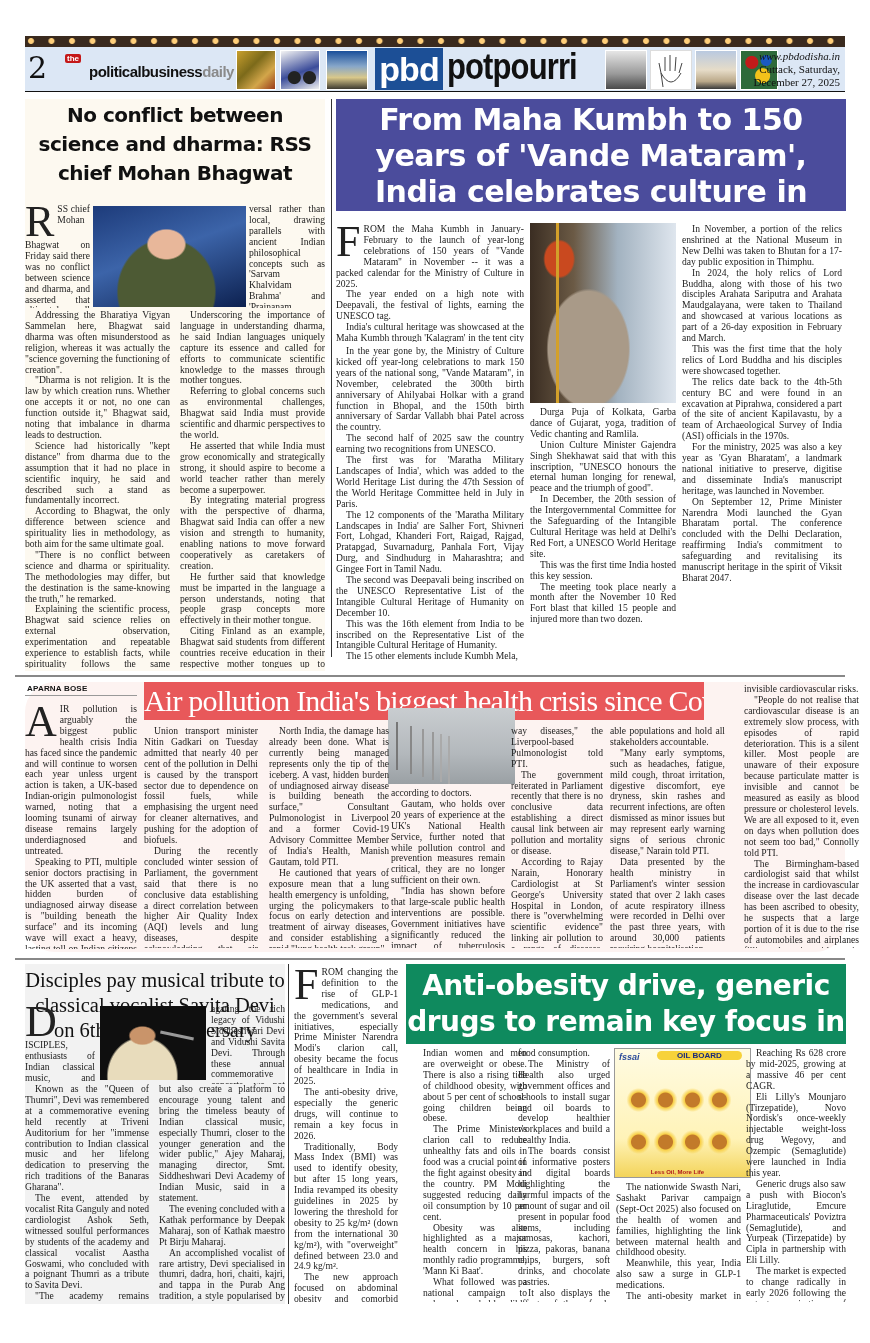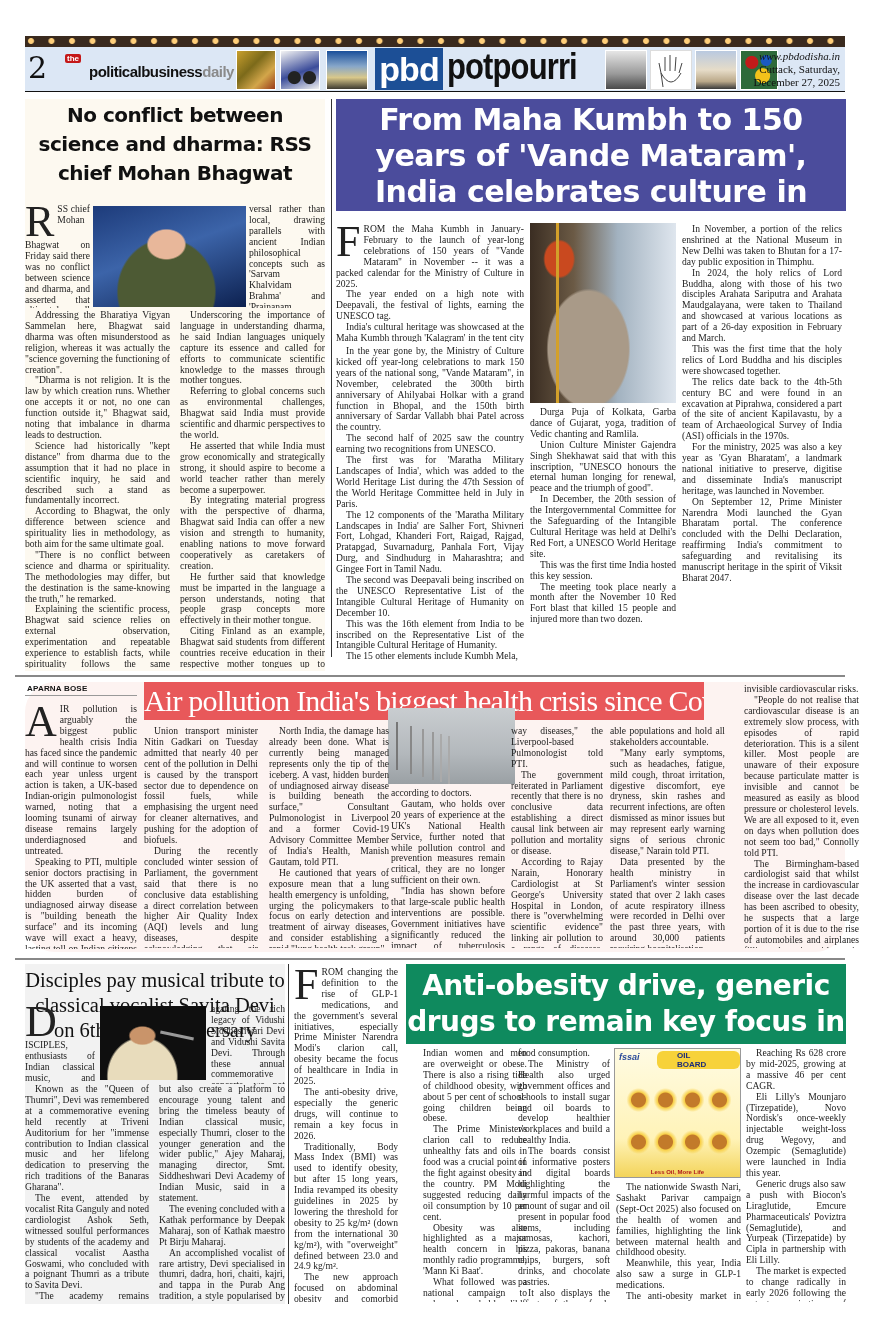--- a/index.html
+++ b/index.html
@@ -225,21 +225,21 @@
     <p>What followed was a national campaign to reduce household edible oil consumption by 10 per cent to curb obesity rates.</p>
 
   </div>
   <div class="col-text" style="position:absolute;left:224px;top:84px;width:92px;height:254px;">
     <p class="first">food consumption.</p>
     <p>The Ministry of Health also urged government offices and schools to install sugar and oil boards to develop healthier workplaces and build a healthy India.</p>
     <p>The boards consist of informative posters and digital boards highlighting the harmful impacts of the amount of sugar and oil present in popular food items, including samosas, kachori, pizza, pakoras, banana chips, burgers, soft drinks, and chocolate pastries.</p>
     <p>It also displays the effects of these foods on the human body, as well as shares the recommended amounts of fat and sugar for individual intake.</p>
 
   </div>
-  <div class="img-box" style="left:320px;top:84px;width:127px;height:130px;background:linear-gradient(180deg,#fffbe3 0,#fff3b8 70%,#f3d45a);border:1px solid #999;">
+  <div class="img-box" style="left:320px;top:84px;width:137px;height:130px;background:linear-gradient(180deg,#fffbe3 0,#fff3b8 70%,#f3d45a);border:1px solid #999;">
     <div style="position:absolute;left:4px;top:3px;font-family:'Liberation Sans',sans-serif;font-style:italic;font-weight:bold;font-size:9px;color:#2a4a9a;">fssai</div>
     <div style="position:absolute;left:42px;top:2px;font-family:'Liberation Sans',sans-serif;font-weight:bold;font-size:8px;color:#1a2a7a;background:#f7d23a;padding:0 20px;border-radius:6px;">OIL BOARD</div>
     <div style="position:absolute;left:10px;top:30px;width:108px;height:84px;background-image:radial-gradient(circle,#c27a2a 0 7px,#f8d048 8px,transparent 12px);background-size:27px 42px;"></div>
     <div style="position:absolute;left:0;bottom:2px;width:125px;text-align:center;font-family:'Liberation Sans',sans-serif;font-weight:bold;font-size:6px;color:#b01a1a;">Less Oil, More Life</div>
   </div>
   <div class="col-text" style="position:absolute;left:322px;top:218px;width:125px;height:120px;">
     <p>The nationwide Swasth Nari, Sashakt Parivar campaign (Sept-Oct 2025) also focused on the health of women and families, highlighting the link between maternal health and childhood obesity.</p>
     <p>Meanwhile, this year, India also saw a surge in GLP-1 medications.</p>
     <p>The anti-obesity market in India became the fastest-growing segment</p>
   </div>

